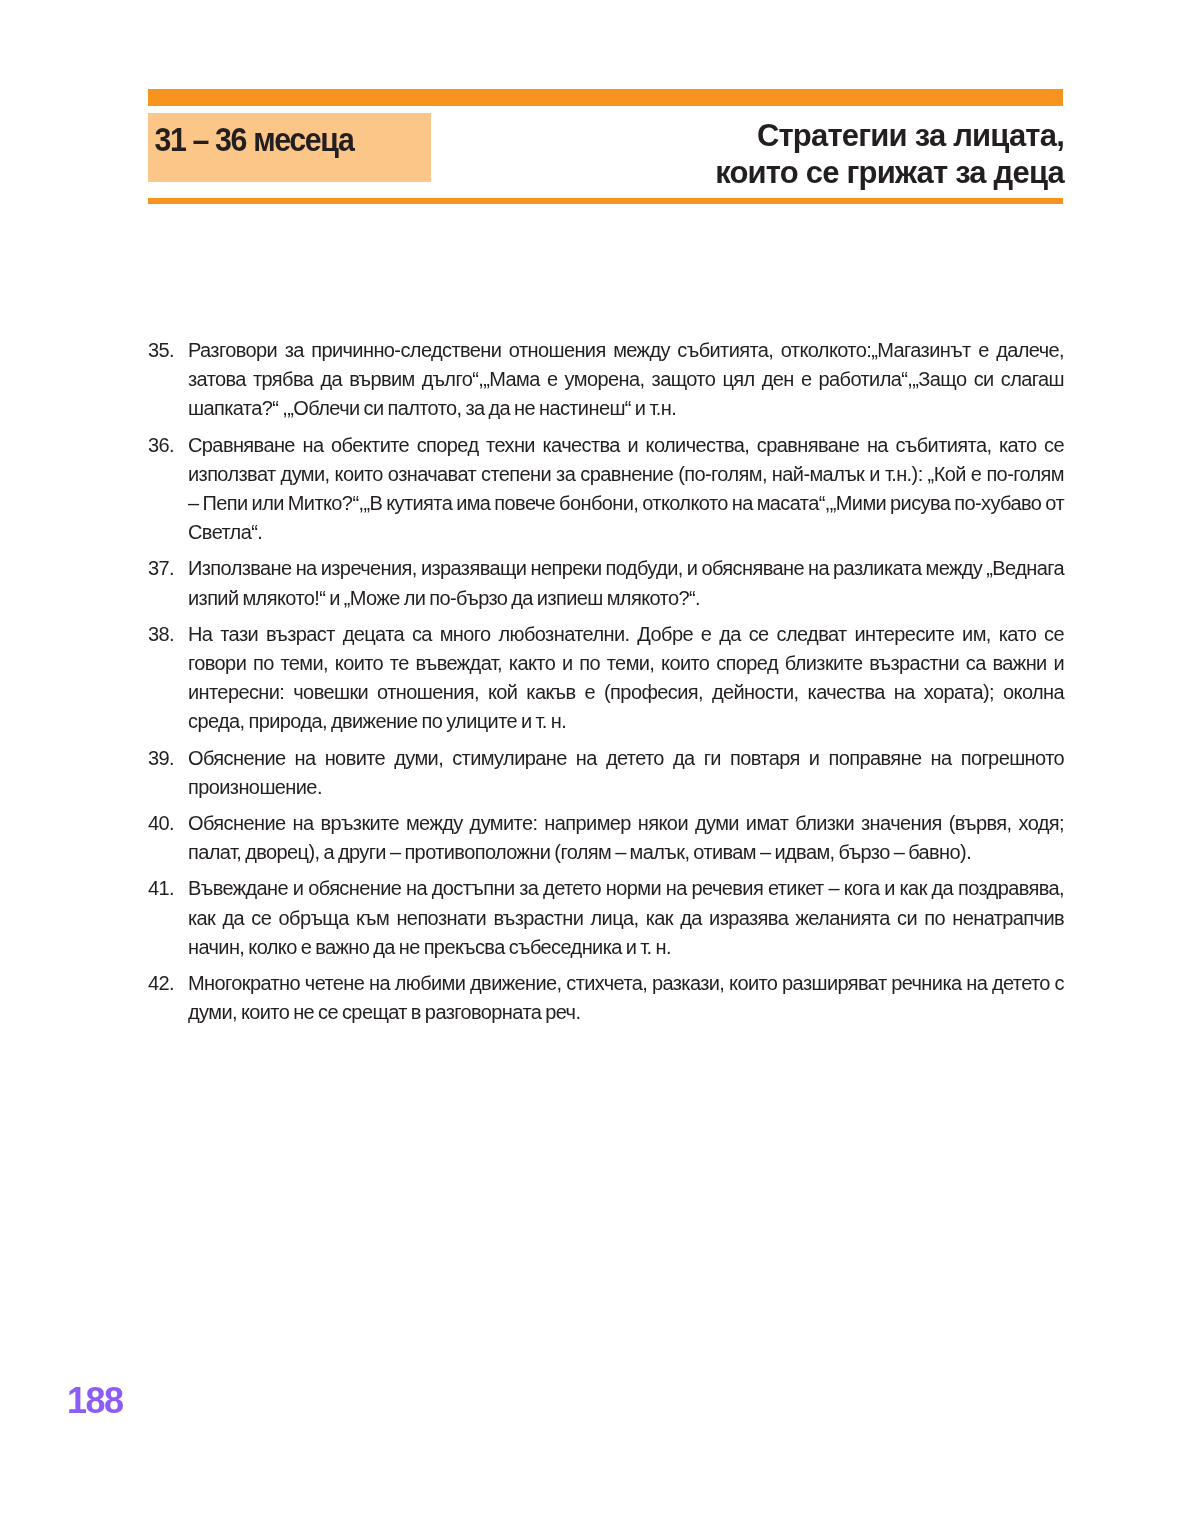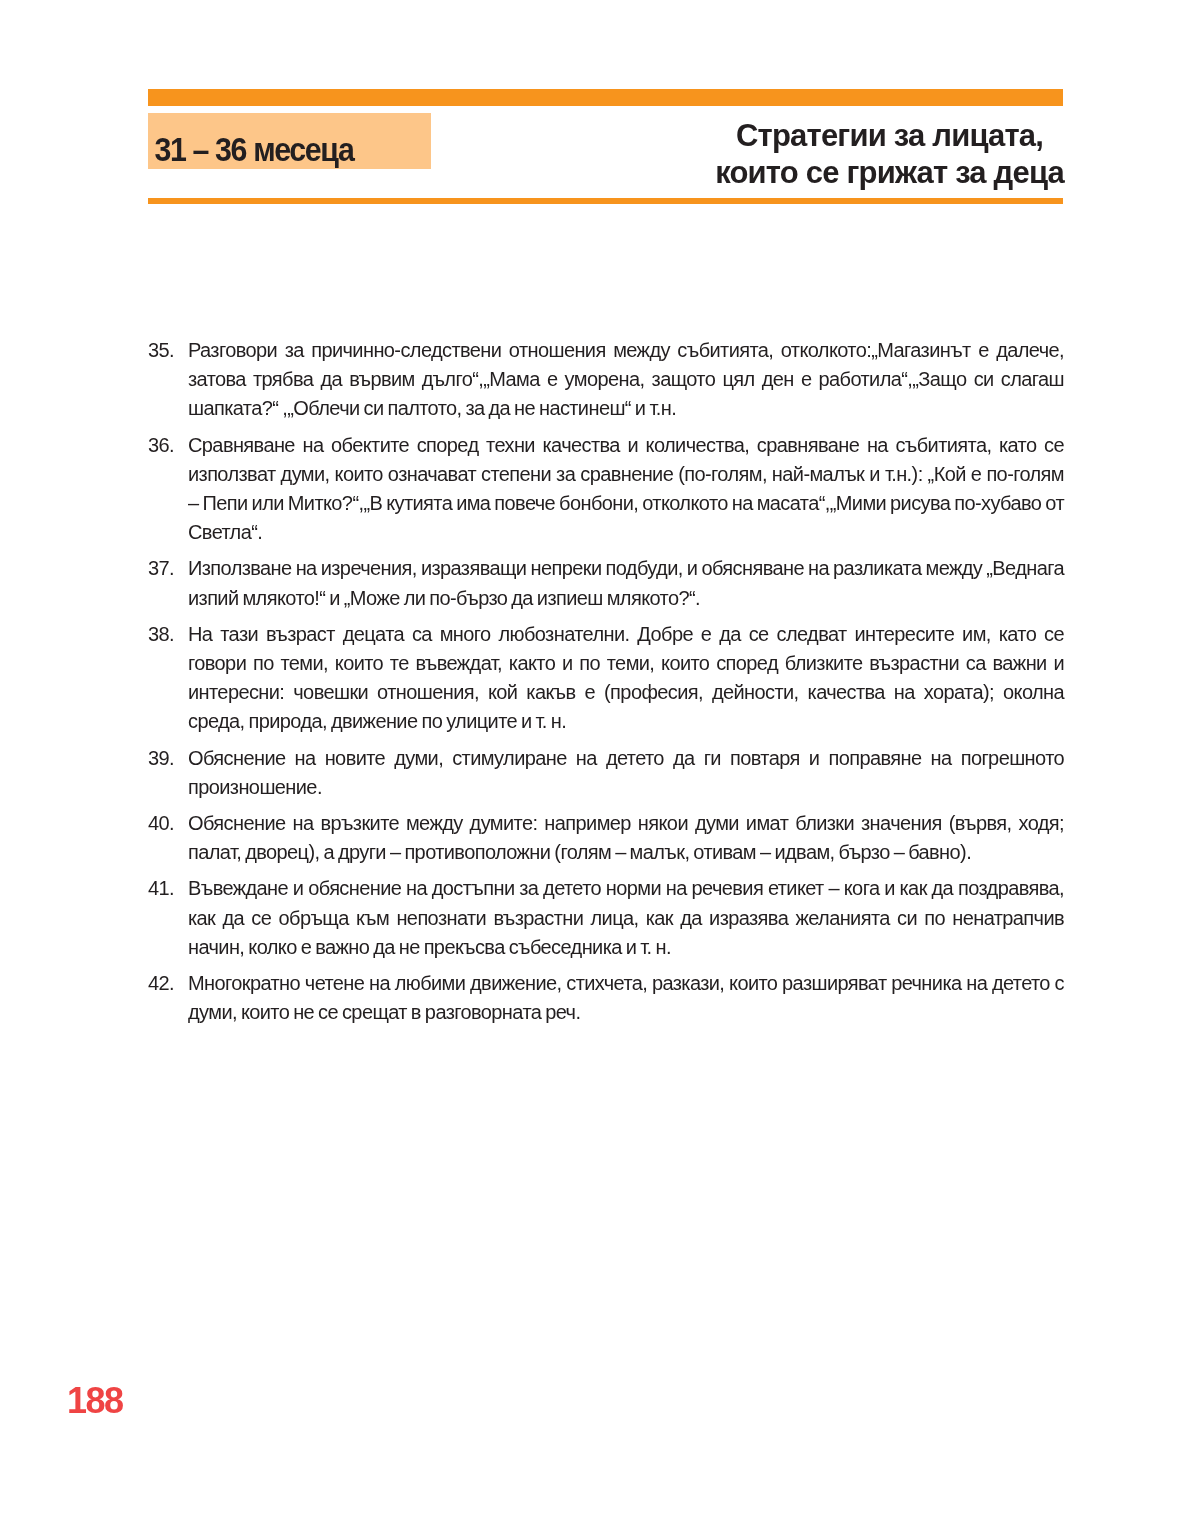--- a/index.html
+++ b/index.html
@@ -1,33 +1,33 @@
 <!DOCTYPE html>
 <html><head>
   <meta charset="utf-8">
   <style>
     html, body { margin: 0; padding: 0; background: #ffffff; }
     body { width: 1182px; height: 1536px; position: relative; overflow: hidden;
            font-family: "Liberation Sans", sans-serif; color: #231f20; }
     .bar-top { position: absolute; left: 148px; top: 89px; width: 915px; height: 17px; background: #f7941d; }
     .bar-bottom { position: absolute; left: 148px; top: 198px; width: 915px; height: 6px; background: #f7941d; }
-    .age-box { position: absolute; left: 148px; top: 113px; width: 283px; height: 56px; background: #fdc689;
-               display: flex; align-items: flex-end; }
+    .age-box { position: absolute; left: 148px; top: 113px; width: 283px; height: 69px; background: #fdc689;
+               display: flex; align-items: flex-start; }
     .age-label { font-family: "Liberation Sans", sans-serif; font-weight: bold; font-size: 33px;
                  letter-spacing: -1.5px; padding-left: 7px; padding-top: 8px; color: #231f20; transform: scaleX(0.92); transform-origin: left center; }
-    .page-title { position: absolute; right: 118px; top: 117px; text-align: center;
+    .page-title { position: absolute; right: 118px; top: 117px; text-align: right;
                   font-weight: bold; font-size: 31px; line-height: 37px; letter-spacing: -0.8px; color: #231f20; }
     .page-title div { white-space: nowrap; }
     .content { position: absolute; left: 148px; top: 336px; width: 916px; }
     .item { display: flex; margin-bottom: 7px; }
     .num { width: 40px; flex: none; font-size: 20px; line-height: 29.2px; letter-spacing: -0.6px; }
     .text { flex: 1; font-size: 20px; line-height: 29.2px; text-align: justify; letter-spacing: -0.6px;
             word-spacing: -1px; }
     .page-number { position: absolute; left: 67px; top: 1380px; font-weight: bold; font-size: 36px;
-                   letter-spacing: -1.5px; color: #ef4444; }
+                   letter-spacing: -1.5px; color: #8b5cf6; }
   </style>
 </head>
 <body>
 
 <div class="bar-top"></div>
 
 <div class="age-box">
   <span class="age-label">31 – 36 месеца</span>
 </div>
 

